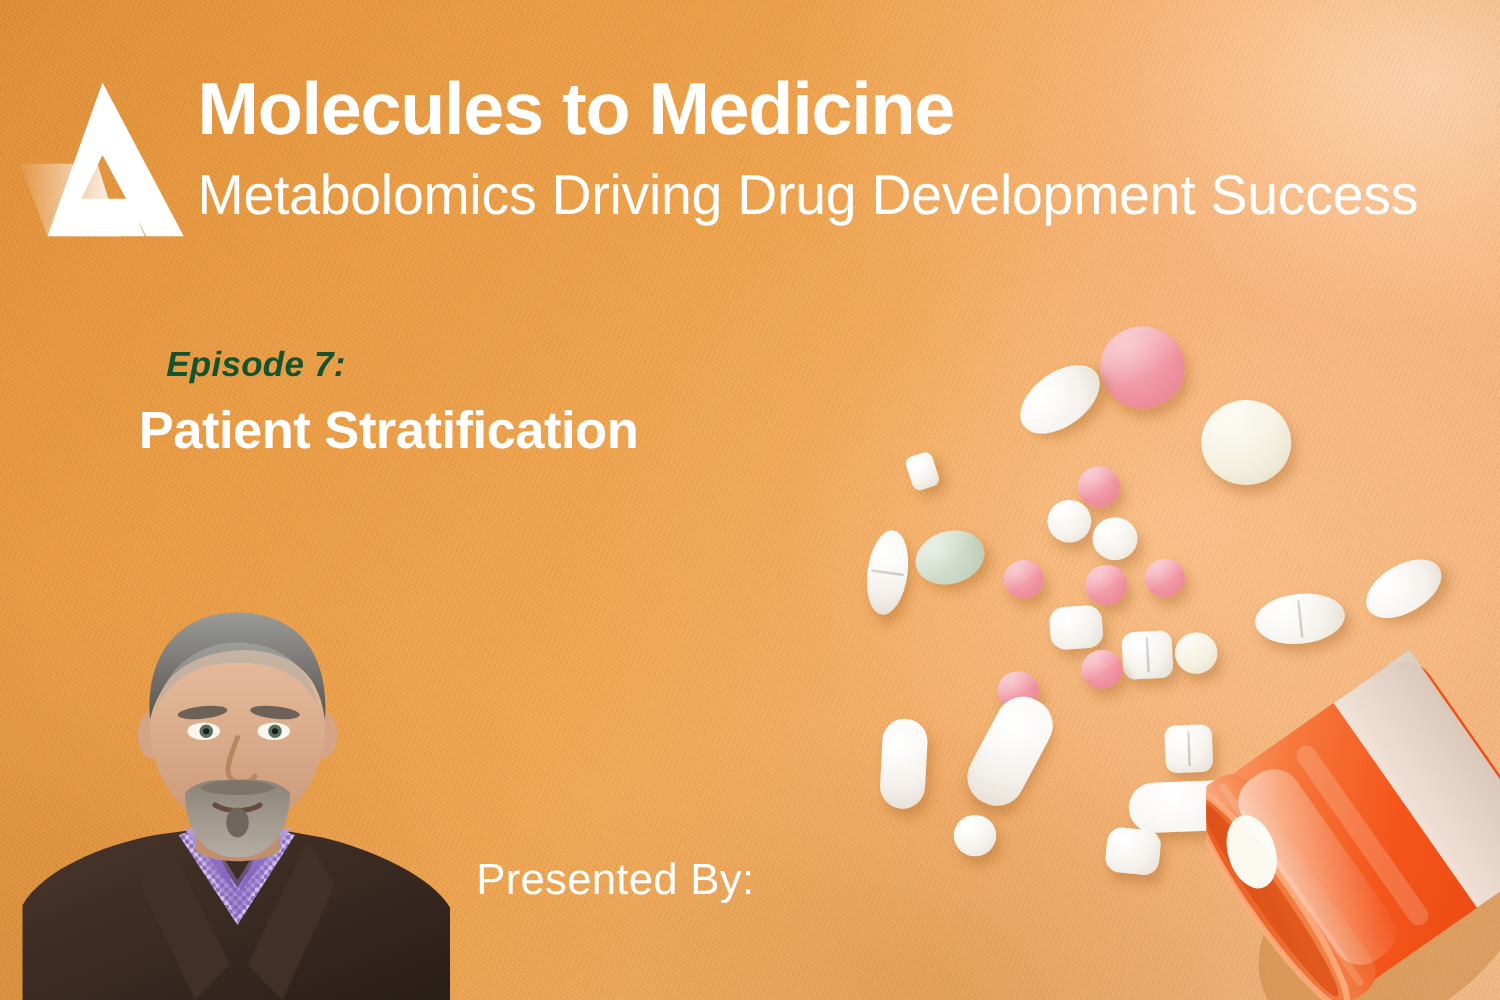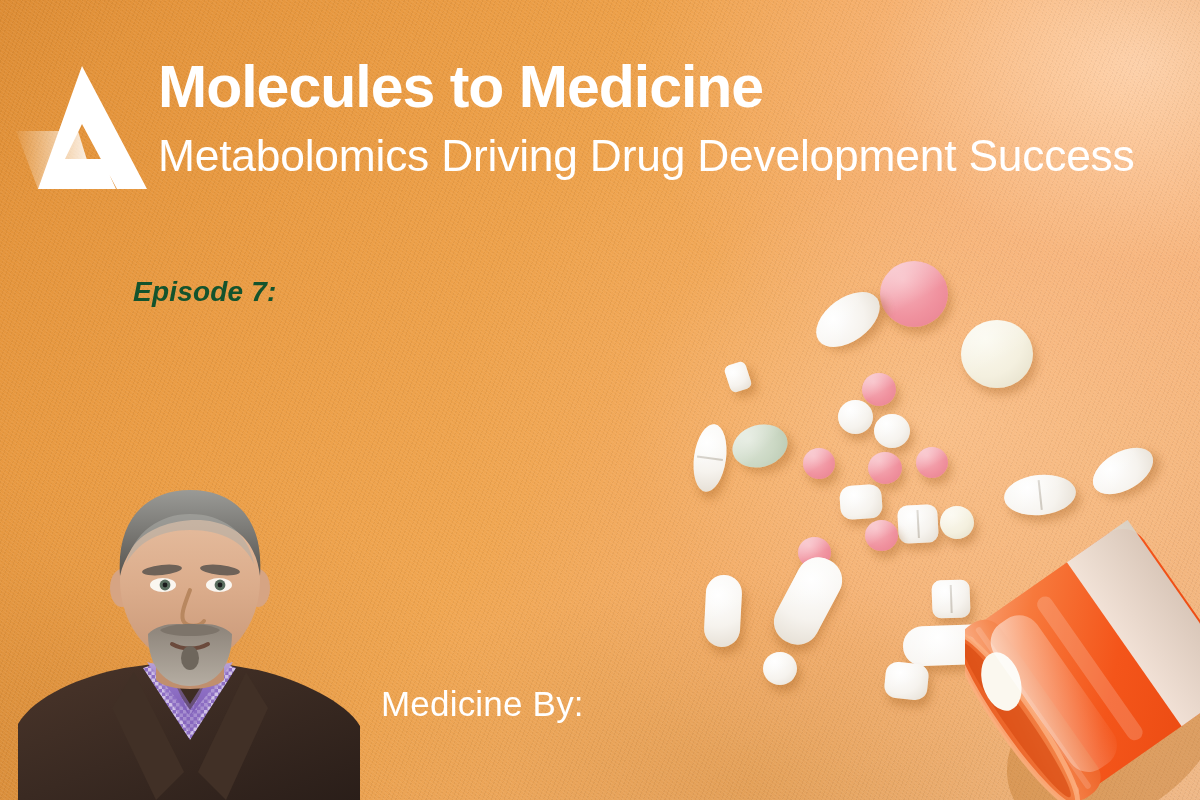--- a/index.html
+++ b/index.html
@@ -264,22 +264,23 @@
       </svg>
     </div>
 
     <div class="title">Molecules to Medicine</div>
 
     <div class="subtitle">Metabolomics Driving Drug Development Success</div>
   </div>
 
   <div class="episode-no">Episode 7:</div>
 
-
-  <div class="presented-by">Medicine By:</div>
+  <div class="episode-title">Patient Stratification</div>
+
+  <div class="presented-by">Presented By:</div>
 
 
   <div class="headshot">
     <svg width="362" height="328" viewBox="0 0 362 328">
       <defs>
         <linearGradient id="jacketG" x1="0" y1="0" x2="1" y2="1">
           <stop offset="0" stop-color="#4A352A"></stop>
           <stop offset=".5" stop-color="#3A2A22"></stop>
           <stop offset="1" stop-color="#2A1E19"></stop>
         </linearGradient>

